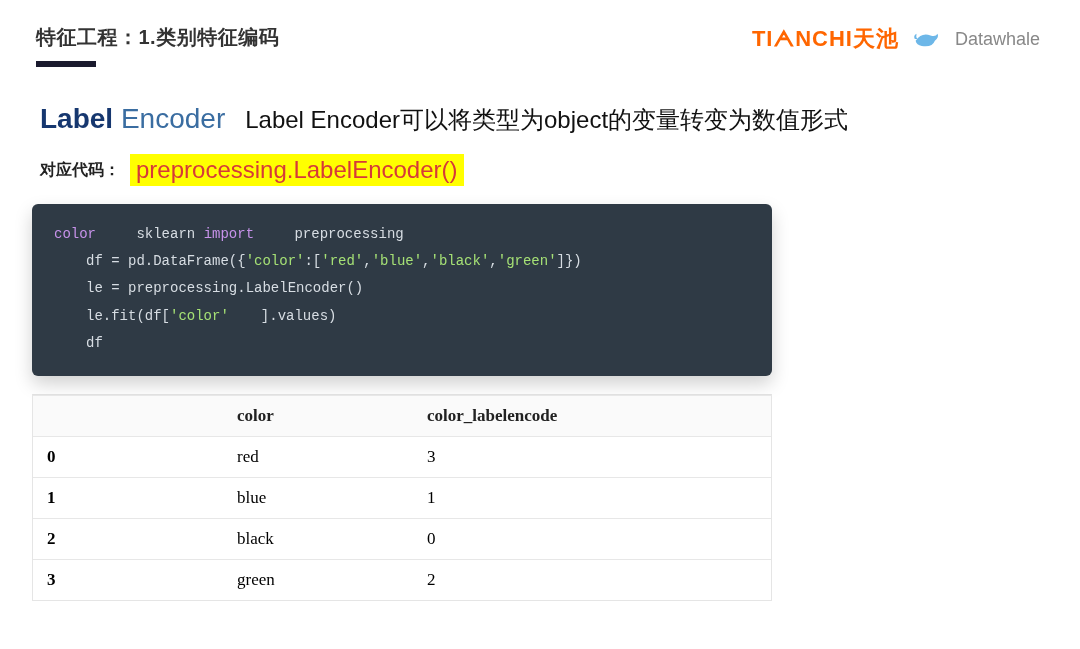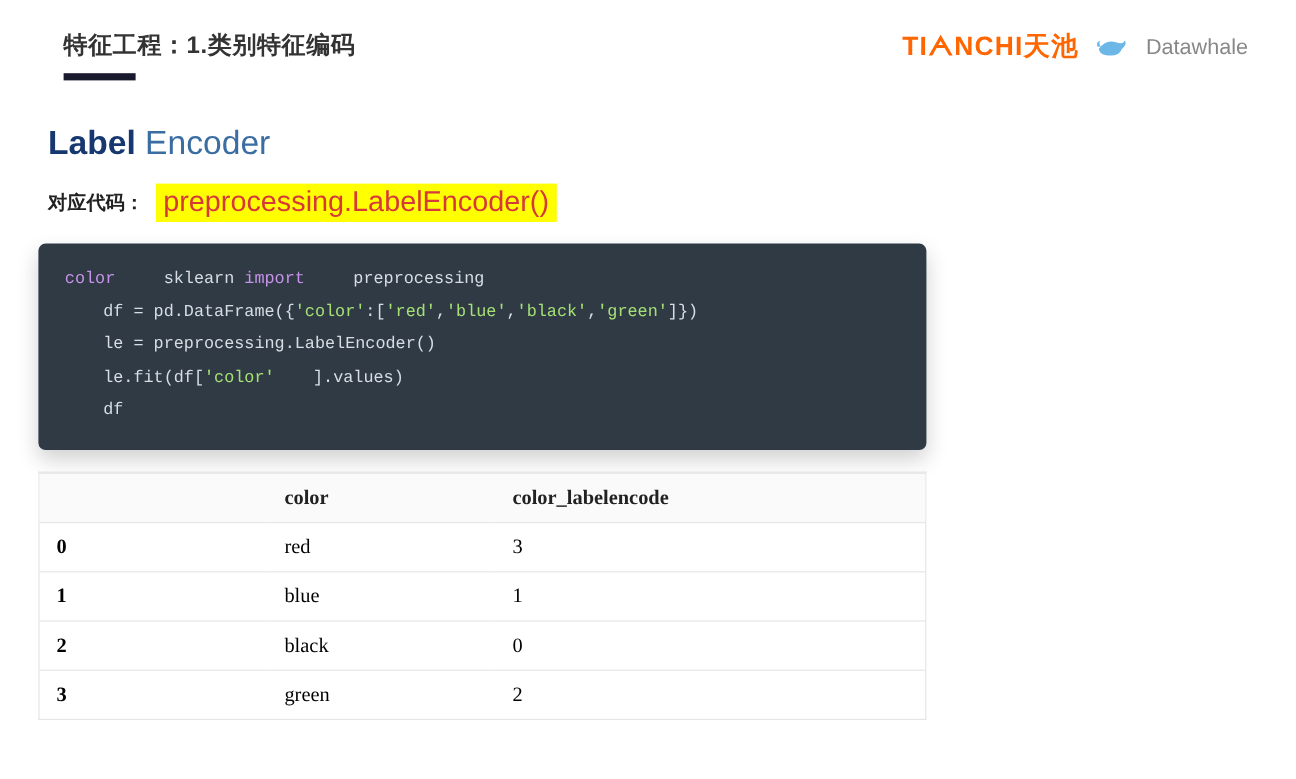--- a/index.html
+++ b/index.html
@@ -8,21 +8,21 @@
       height: 649px;
       background: #ffffff;
       font-family: "Helvetica Neue", Arial, "Microsoft YaHei", sans-serif;
       position: relative;
       overflow: hidden;
     }
     .header {
       display: flex;
       justify-content: space-between;
       align-items: flex-start;
-      padding: 24px 40px 0 53px;
+      padding: 24px 40px 0 36px;
     }
     .breadcrumb-area { position: relative; }
     .breadcrumb {
       font-size: 20px;
       font-weight: 700;
       color: #333;
       letter-spacing: 0.5px;
     }
     .underline {
       width: 60px;
@@ -129,20 +129,21 @@
       </svg>
     </span>
     <span class="datawhale-label">Datawhale</span>
   </div>
 </div>
 
 <div class="title-row">
   <div>
     <span class="label-word">Label</span><span class="encoder-word"> Encoder</span>
   </div>
+  <div class="title-desc">Label Encoder可以将类型为object的变量转变为数值形式</div>
 </div>
 
 <div class="code-label-row">
   <span class="code-label">对应代码：</span>
   <span class="highlight">preprocessing.LabelEncoder()</span>
 </div>
 
 <div class="code-card">
   <div class="line"><span class="kw-purple">color</span><span class="ident"> sklearn </span><span class="kw-purple">import</span><span class="ident"> preprocessing</span></div>
   <div class="line"><span class="ident">df = pd.DataFrame({</span><span class="str-green">'color'</span><span class="punct">:[</span><span class="str-green">'red'</span><span class="punct">,</span><span class="str-green">'blue'</span><span class="punct">,</span><span class="str-green">'black'</span><span class="punct">,</span><span class="str-green">'green'</span><span class="punct">]})</span></div>

